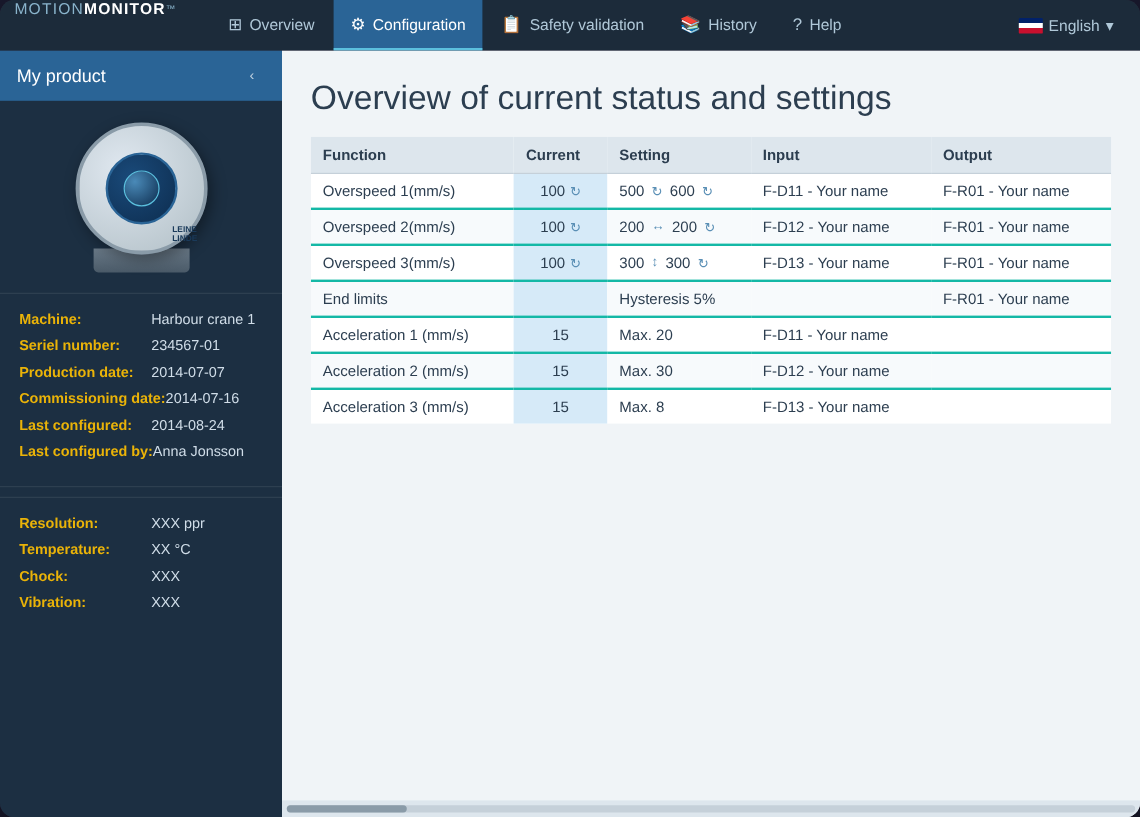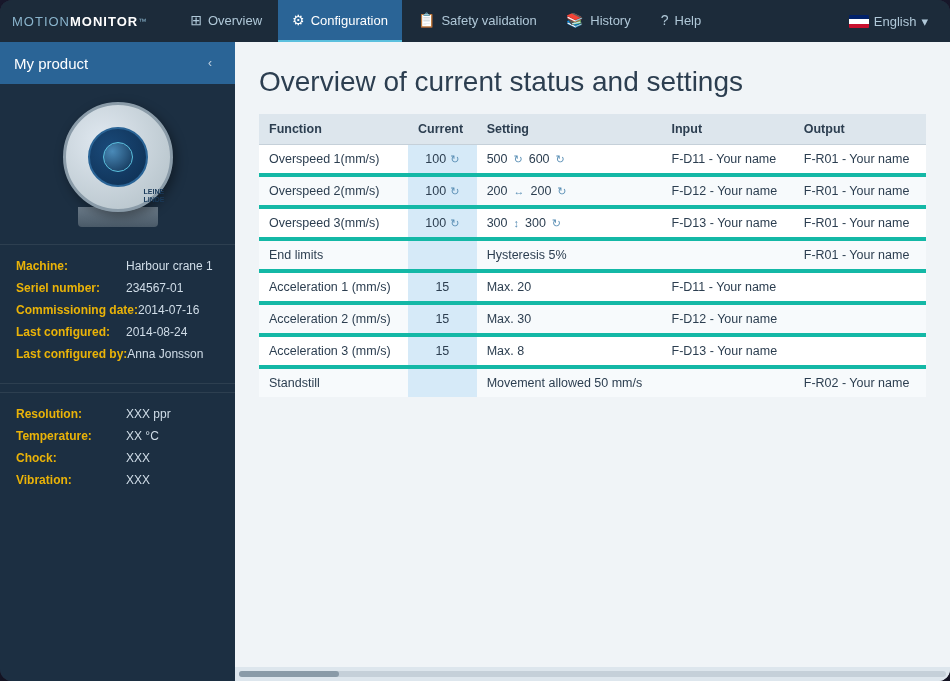--- a/index.html
+++ b/index.html
@@ -22,21 +22,21 @@
       box-shadow: 0 20px 60px rgba(0,0,0,0.6);
       display: flex;
       flex-direction: column;
     }
 
     
     .navbar {
       background: #1c2b3a;
       height: 42px;
       display: flex;
-      align-items: center;
+      align-items: flex-start;
       padding: 0 12px;
       flex-shrink: 0;
     }
 
     .navbar-brand {
       display: flex;
       align-items: center;
       margin-right: 30px;
     }
 
@@ -287,21 +287,21 @@
       color: #2c3e50;
       text-align: left;
       padding: 8px 10px;
       font-weight: 600;
       border-bottom: 1px solid #c5d0d9;
     }
 
     .data-table td {
       padding: 7px 10px;
       color: #2c3e50;
-      border-bottom: 4px solid #14b8a6;
+      border-bottom: 2px solid #14b8a6;
       vertical-align: middle;
     }
 
     .data-table tr:nth-child(even) td {
       background: #f7fafc;
     }
 
     .data-table tr:last-child td {
       border-bottom: none;
     }
@@ -427,20 +427,24 @@
       <div class="sidebar-info">
         <div class="info-row">
           <span class="info-label">Machine:</span>
           <span class="info-value">Harbour crane 1</span>
         </div>
         <div class="info-row">
           <span class="info-label">Seriel number:</span>
           <span class="info-value">234567-01</span>
         </div>
         <div class="info-row">
+          <span class="info-label">Production date:</span>
+          <span class="info-value">2014-07-07</span>
+        </div>
+        <div class="info-row">
           <span class="info-label">Commissioning date:</span>
           <span class="info-value">2014-07-16</span>
         </div>
         <div class="info-row">
           <span class="info-label">Last configured:</span>
           <span class="info-value">2014-08-24</span>
         </div>
         <div class="info-row">
           <span class="info-label">Last configured by:</span>
           <span class="info-value">Anna Jonsson</span>
@@ -583,27 +587,20 @@
                 <td class="current-cell">
                   <div class="current-val">
                     <span>15</span>
                   </div>
                 </td>
                 <td>Max. 8</td>
                 <td>F-D13 - Your name</td>
                 <td></td>
               </tr>
 
-              <tr>
-                <td>Standstill</td>
-                <td class="current-cell"></td>
-                <td>Movement allowed 50 mm/s</td>
-                <td></td>
-                <td>F-R02 - Your name</td>
-              </tr>
             </tbody>
           </table>
         </div>
 
         <div style="height:14px;"></div>
       </div>
 
       <div class="scroll-area">
         <div class="scroll-track">
           <div class="scroll-thumb"></div>

